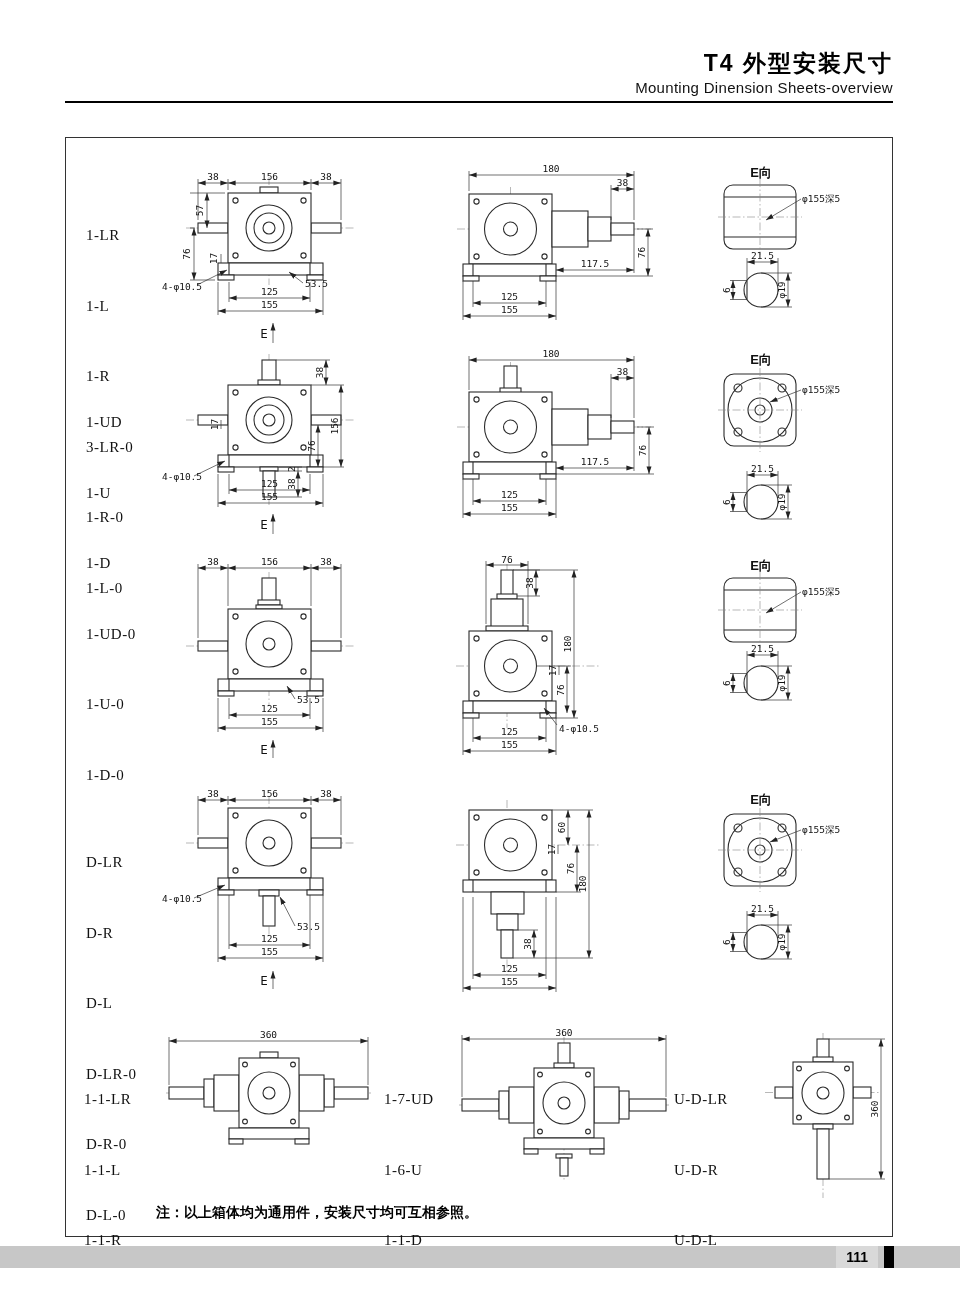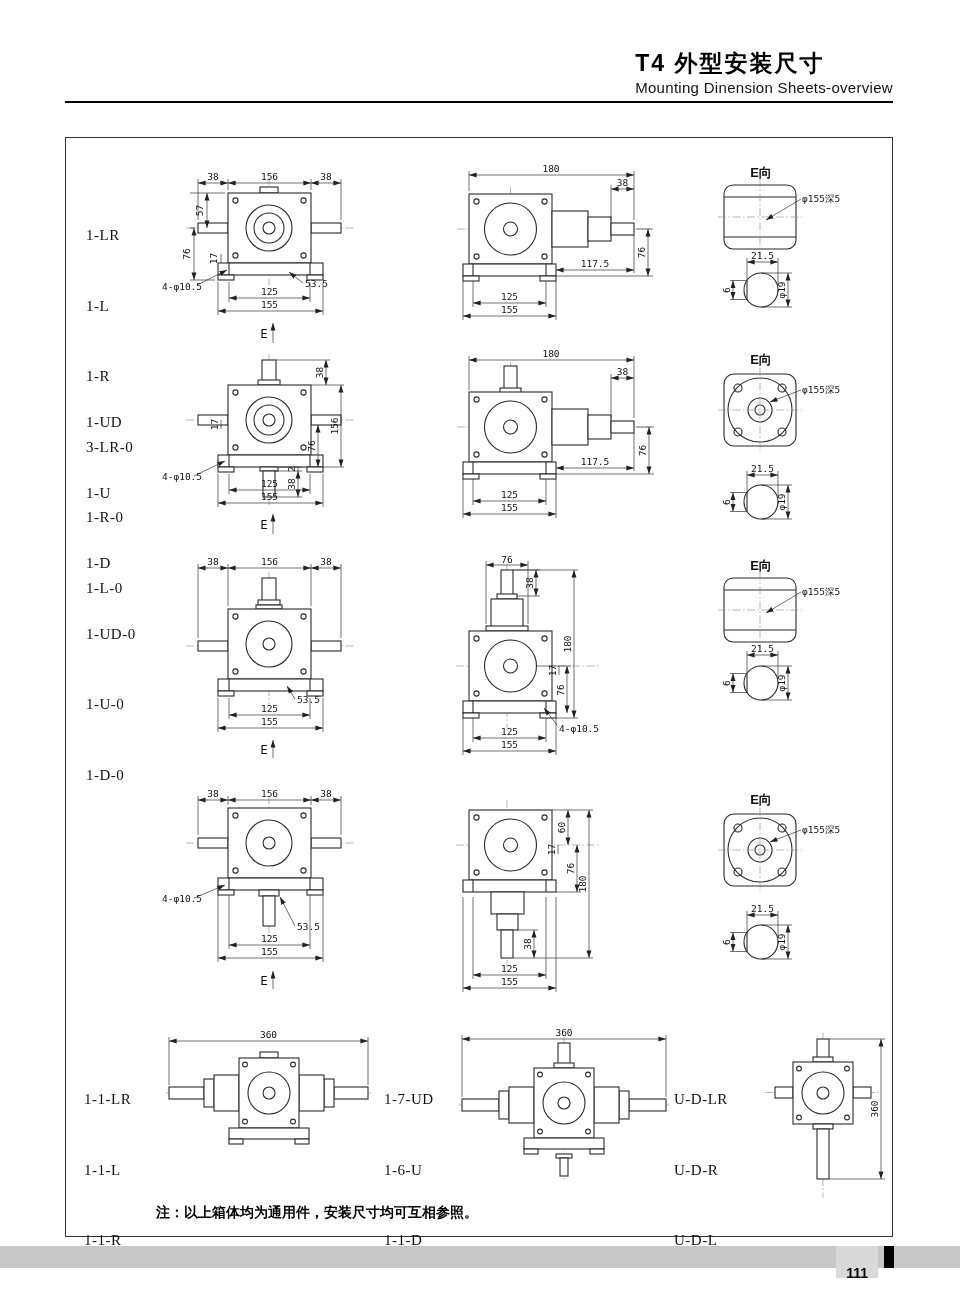--- a/index.html
+++ b/index.html
@@ -1,19 +1,19 @@
 <!DOCTYPE html>
 <html><head>
 <meta charset="utf-8">
 <style>
   *{margin:0;padding:0;box-sizing:border-box}
   html,body{background:#fff}
   body{width:960px;height:1303px;position:relative;font-family:"Liberation Sans",sans-serif}
   .page{position:absolute;inset:0;background:#fff;overflow:hidden}
-  .hdr{position:absolute;top:48px;right:67px;}
+  .hdr{position:absolute;top:48px;right:67px;text-align:right}
   .title{font-size:23px;font-weight:bold;color:#000;letter-spacing:2px}
   .subtitle{font-size:15px;color:#111;margin-top:0;letter-spacing:.3px}
   .rule{position:absolute;left:65px;right:67px;top:101px;height:2px;background:#000}
   .sheet{position:absolute;left:65px;top:137px;width:828px;height:1100px;border:1px solid #333}
   .row{position:absolute;left:0;width:100%}
   .r1{top:25px;height:205px}.r2{top:212px;height:206px}.r3{top:418px;height:234px}
   .r4{top:652px;height:241px}.r5{top:893px;height:175px}
   .models{position:absolute;left:20px;top:14px;font-family:Liberation Serif, serif;font-size:15px;line-height:23.5px;letter-spacing:.5px;color:#111;white-space:pre}
   .v1{position:absolute;left:95px;top:0}
   .v2{position:absolute;left:375px;top:0}
@@ -24,21 +24,21 @@
   svg .f{fill:#fff;stroke:#2b2b2b;stroke-width:1.1}
   svg .o{fill:none;stroke:#2b2b2b;stroke-width:1.1}
   svg .d{stroke:#333;stroke-width:.7;fill:none}
   svg .c{stroke:#888;stroke-width:.6;stroke-dasharray:8 2.5 1.5 2.5}
   svg text{font-family:"DejaVu Sans Mono",monospace;font-size:9.5px;fill:#111;text-anchor:middle}
   svg text.ts{text-anchor:start}
   svg text.tt{font-size:13px;font-family:"Liberation Sans",sans-serif;font-weight:bold}
   svg text.te{font-size:12.5px}
   .note{position:absolute;left:90px;top:1066px;font-size:14px;font-weight:bold;color:#000}
   .footer{position:absolute;left:0;top:1246px;width:960px;height:22px;background:#c7c7c7}
-  .pagenum{position:absolute;right:82px;top:0;height:22px;line-height:22px;padding:16px 10px;background:#d9d9d9;font-size:14px;font-weight:bold;color:#000}
+  .pagenum{position:absolute;right:82px;top:0;height:22px;line-height:22px;padding:0 10px;background:#d9d9d9;font-size:14px;font-weight:bold;color:#000}
   .blk{position:absolute;right:66px;top:0;width:10px;height:22px;background:#000}
 </style>
 </head>
 <body>
 
 <svg width="0" height="0" style="position:absolute">
 <defs>
 <marker id="ar" viewBox="0 0 8 6" markerWidth="8" markerHeight="6" refX="7.6" refY="3" orient="auto-start-reverse" markerUnits="userSpaceOnUse">
         <path d="M0,0.5 L7.6,3 L0,5.5 Z" fill="#222"></path>
       </marker>
@@ -506,20 +506,28 @@
         </g>
         <g>
           <text x="51.5" y="96">21.5</text>
           <text x="18.5" y="127" transform="rotate(-90 18.5 127)">6</text>
           <text x="73.5" y="127" transform="rotate(-90 73.5 127)">φ19</text>
         </g>
       </svg>
     </div>
 
     <div class="row r4">
+      <div class="models">
+        <div>D-LR</div>
+        <div>D-R</div>
+        <div>D-L</div>
+        <div>D-LR-0</div>
+        <div>D-R-0</div>
+        <div>D-L-0</div>
+      </div>
 
       <svg class="v1" width="260" height="215">
         <g>
           <line class="c" x1="25" y1="53" x2="195" y2="53"></line>
             <line class="c" x1="108" y1="6" x2="108" y2="146"></line>
         </g>
         <g>
           <rect class="f" x="37" y="48" width="30" height="10"></rect>
             <rect class="f" x="150" y="48" width="30" height="10"></rect>
           <rect class="f" x="67" y="18" width="83" height="70"></rect>

